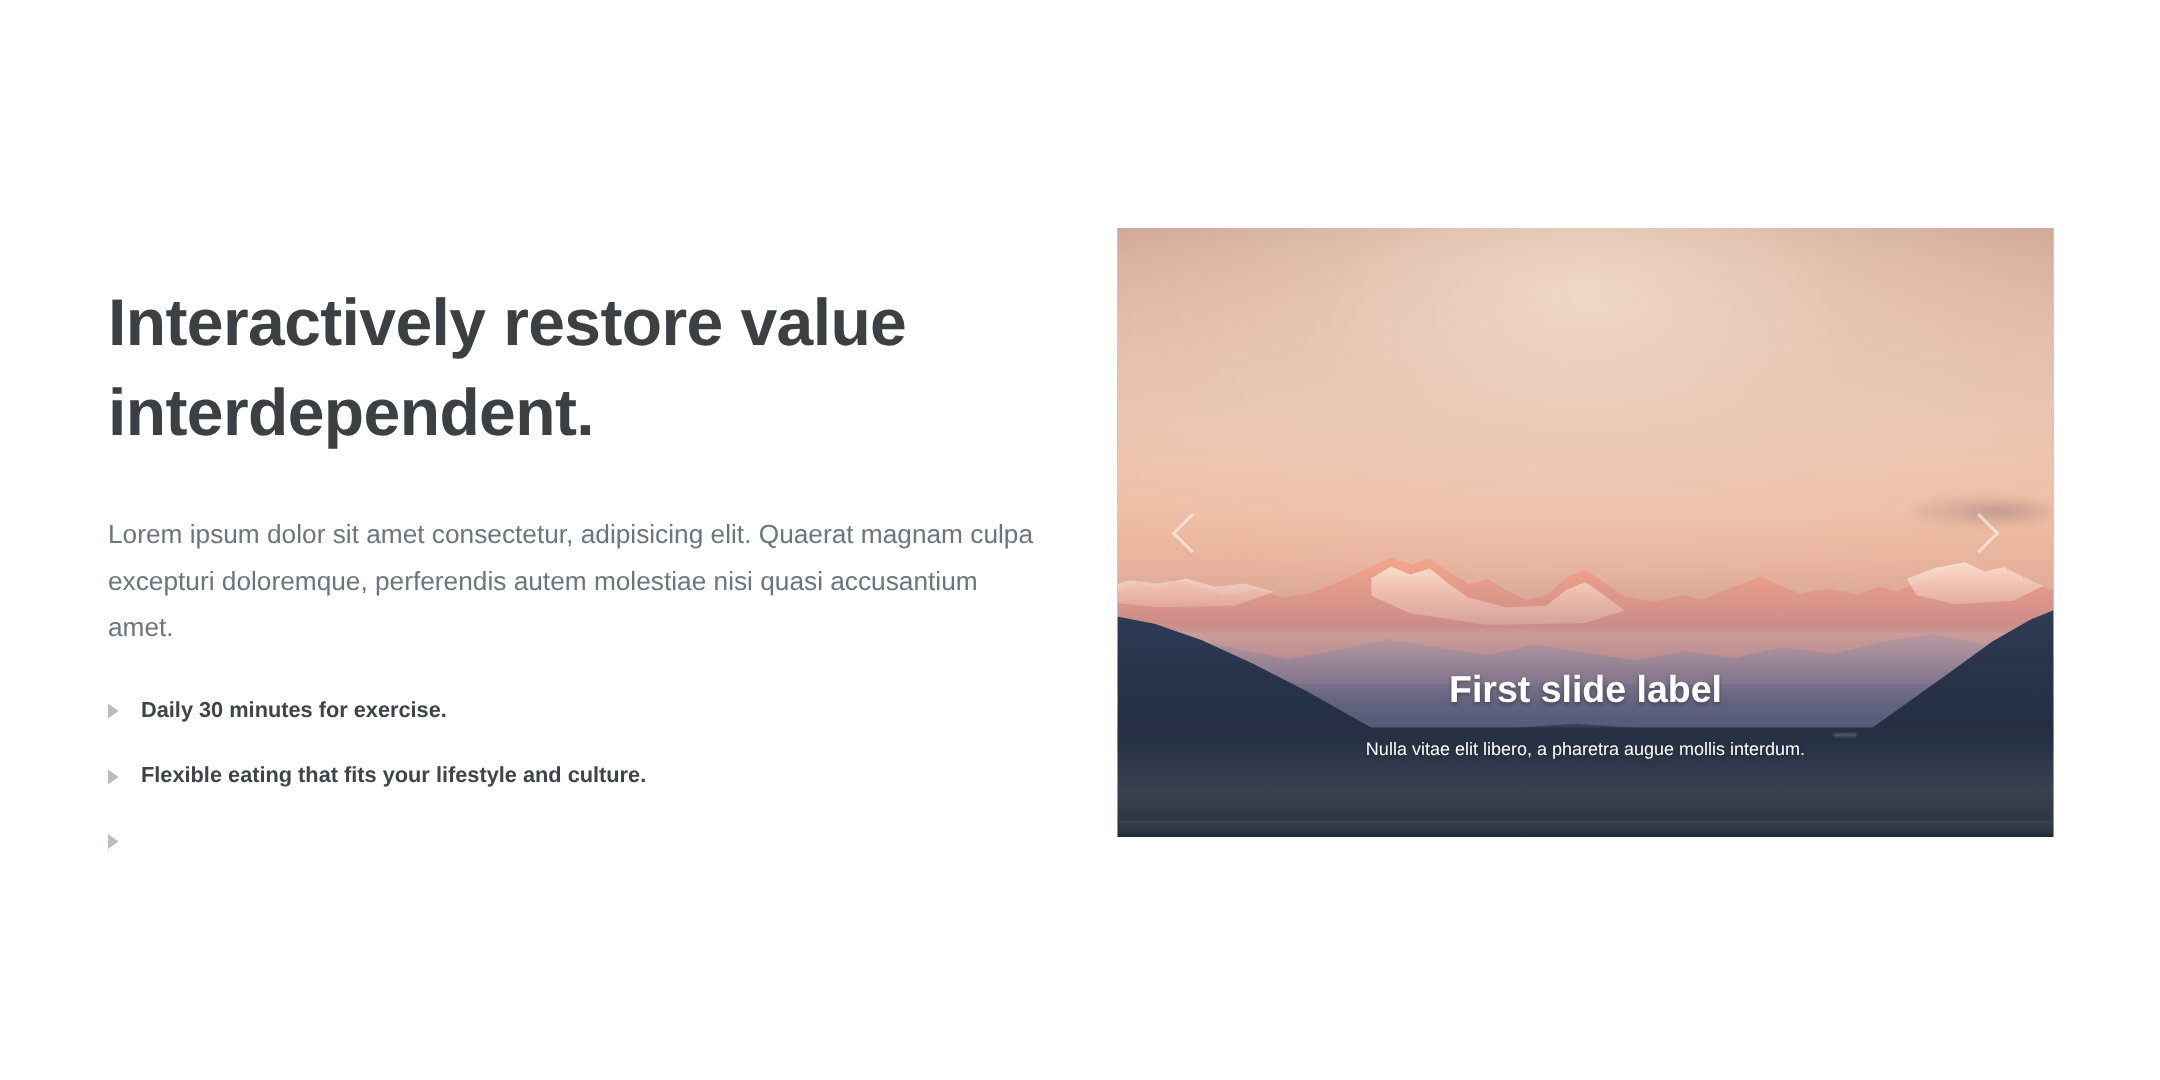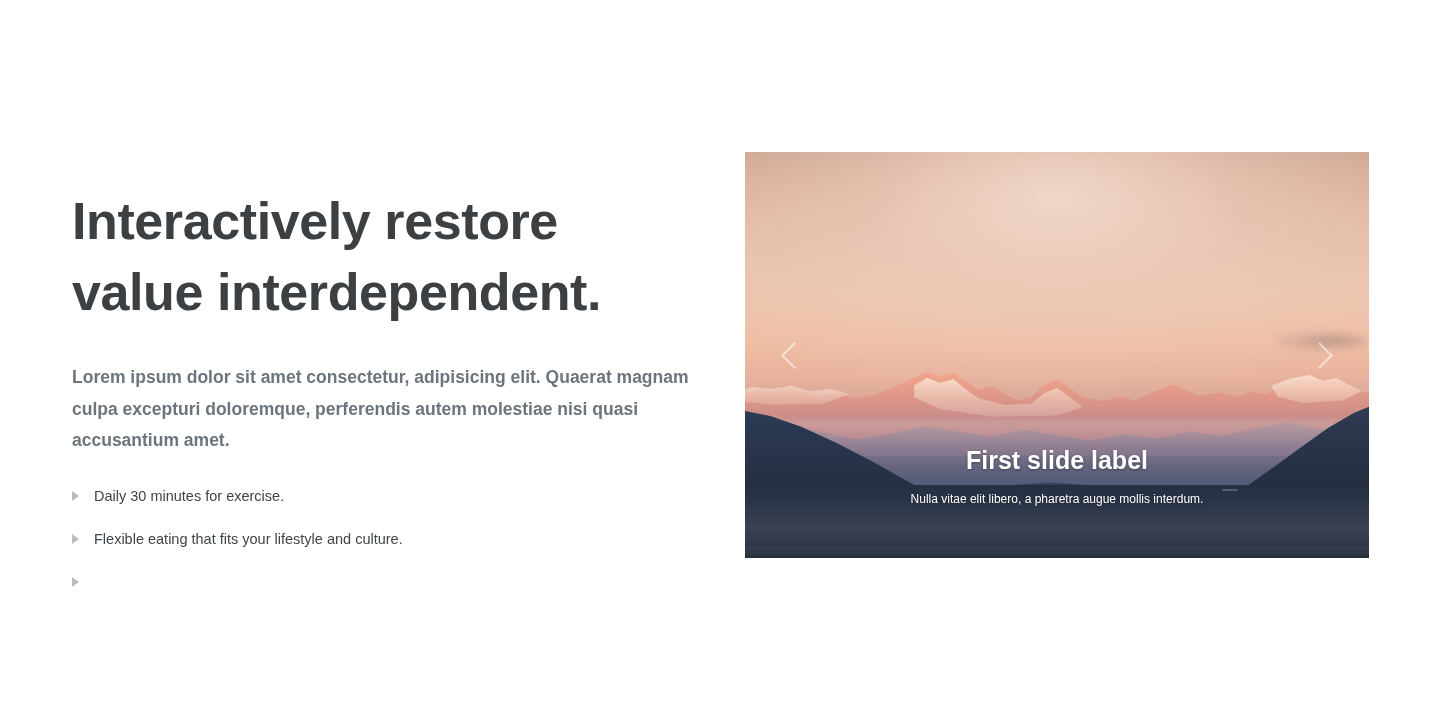--- a/index.html
+++ b/index.html
@@ -26,34 +26,34 @@
 
   
   .content-col {
     position: absolute;
     left: 72px;
     top: 186px;
     width: 624px;
   }
 
   .headline {
-    font-size: 52px;
+    font-size: 44px;
     line-height: 1.36;
     font-weight: 700;
     color: #3c4043;
     letter-spacing: -0.4px;
     max-width: 560px;
   }
 
   .lead {
     margin-top: 35px;
     font-size: 17.5px;
     line-height: 1.78;
     color: #6c757d;
-    font-weight: 700;
+    font-weight: 400;
     max-width: 620px;
   }
 
   .feature-list {
     margin-top: 30px;
     list-style: none;
   }
 
   .feature-item {
     position: relative;
@@ -72,21 +72,21 @@
     transform: translateY(-50%);
     width: 0;
     height: 0;
     border-top: 5px solid transparent;
     border-bottom: 5px solid transparent;
     border-left: 7px solid #b9bdc2;
   }
 
   .feature-text {
     font-size: 14.5px;
-    font-weight: 400;
+    font-weight: 700;
     color: #3f4448;
     line-height: 1.4;
   }
 
   
   .carousel {
     position: absolute;
     left: 745px;
     top: 152px;
     width: 624px;

